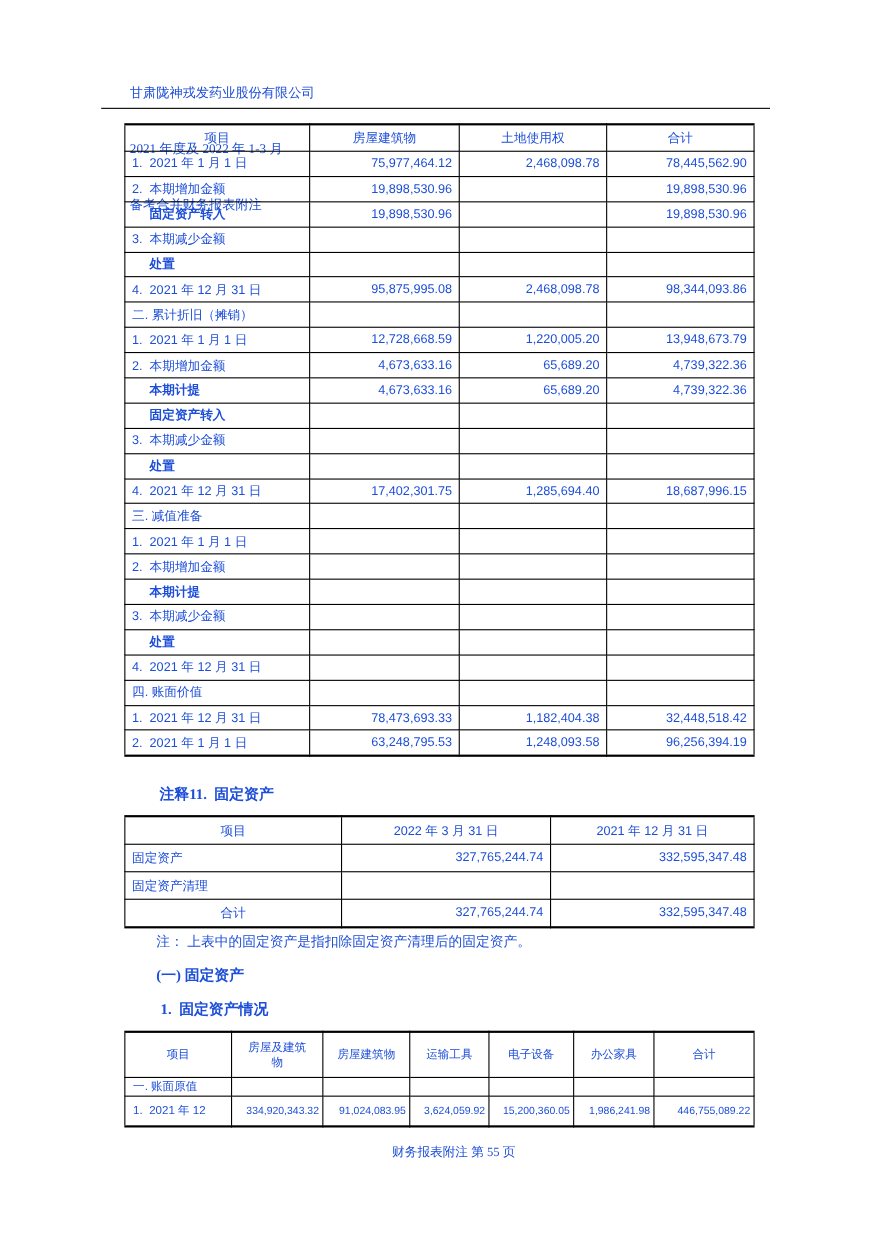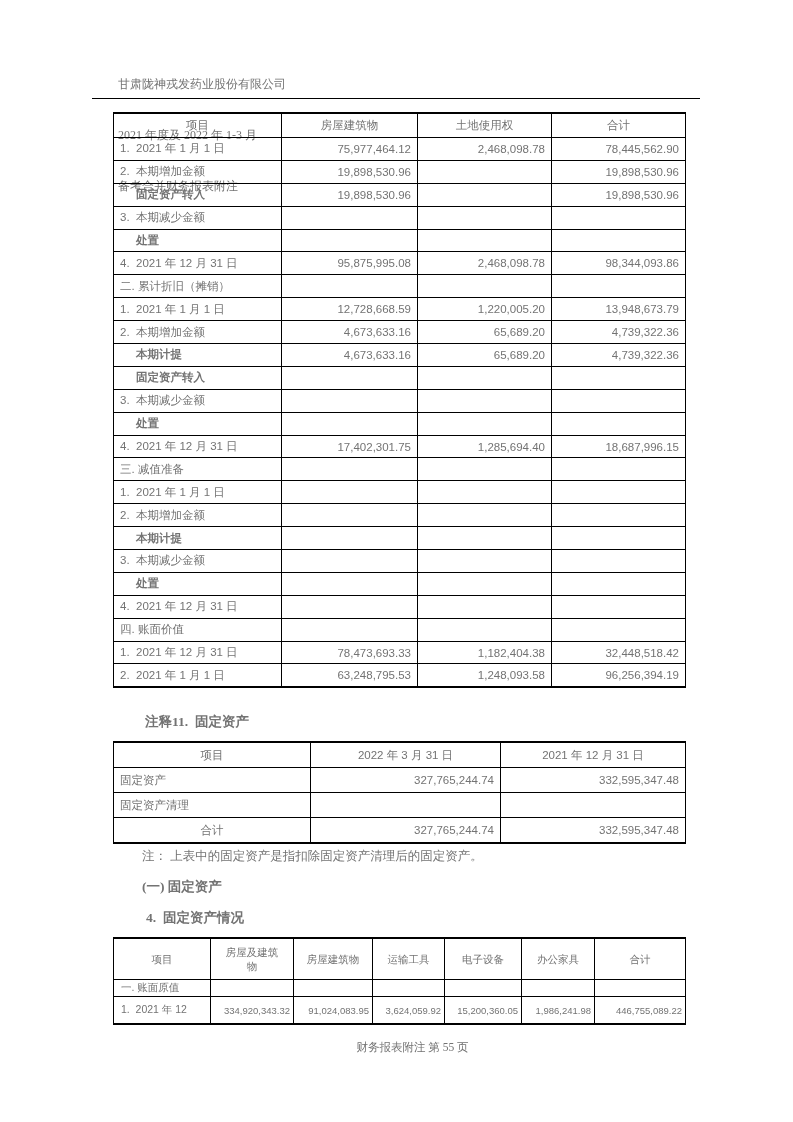--- a/index.html
+++ b/index.html
@@ -1,17 +1,17 @@
 <!DOCTYPE html>
 <html><head>
 <meta charset="utf-8">
 <style>
   html,body{margin:0;padding:0;background:#ffffff;}
   .page{
-    position:relative;width:793px;height:1122px;background:#ffffff;color:#737373;
+    position:relative;width:793px;height:1122px;background:#ffffff;color:#1d4ed8;
     font-family:"Liberation Serif","DejaVu Serif",serif;overflow:hidden;
   }
   .doc-header{position:absolute;left:118px;top:42px;font-size:12px;line-height:17px;white-space:pre;}
   .header-rule{position:absolute;left:92px;top:98px;width:608px;border-top:1.2px solid #000;height:0;margin:0;}
   table.tbl{
     position:absolute;border-collapse:collapse;table-layout:fixed;
     border-top:2.4px solid #000;border-bottom:2.4px solid #000;
     font-family:"Liberation Sans","DejaVu Sans",sans-serif;
   }
   .tbl th,.tbl td{border:1px solid #000;padding:0 6px;overflow:hidden;}
@@ -245,21 +245,21 @@
           <td class="lbl center">合计</td>
           <td class="num">327,765,244.74</td>
           <td class="num">332,595,347.48</td>
         </tr>
       </tbody>
   </table>
 
   <div class="note-text">注： 上表中的固定资产是指扣除固定资产清理后的固定资产。</div>
 
   <div class="sec-title" id="sec1-title">(一) 固定资产</div>
-  <div class="sec-title" id="sec1-sub">4.  固定资产情况</div>
+  <div class="sec-title" id="sec1-sub">1.  固定资产情况</div>
 
   <table class="tbl" id="tbl3">
     <colgroup>
       <col style="width:97px">
         <col style="width:83px">
         <col style="width:79px">
         <col style="width:72px">
         <col style="width:77px">
         <col style="width:73px">
         <col style="width:91px">

